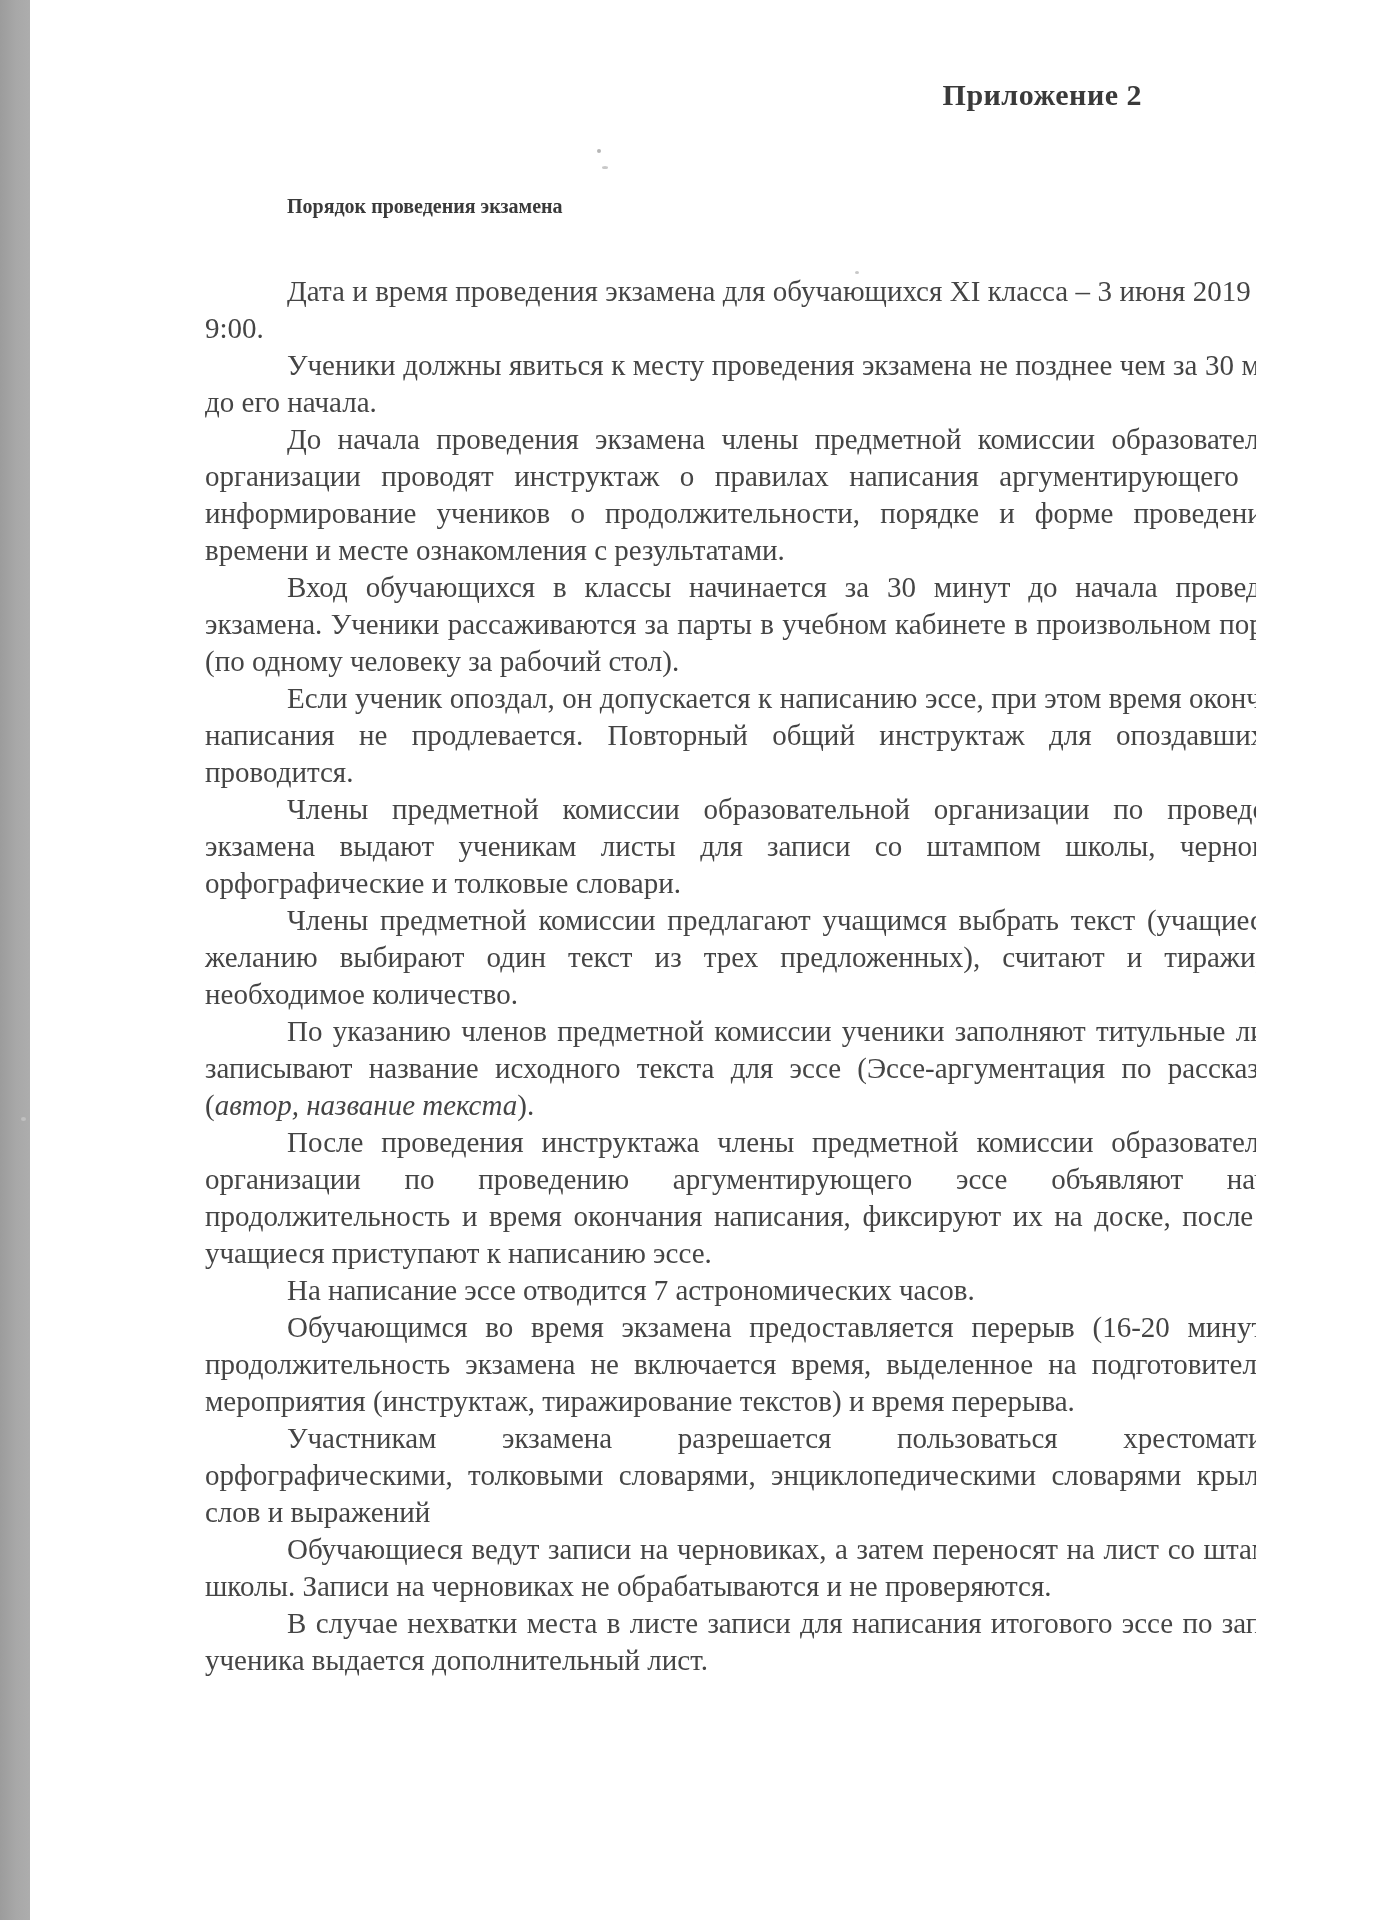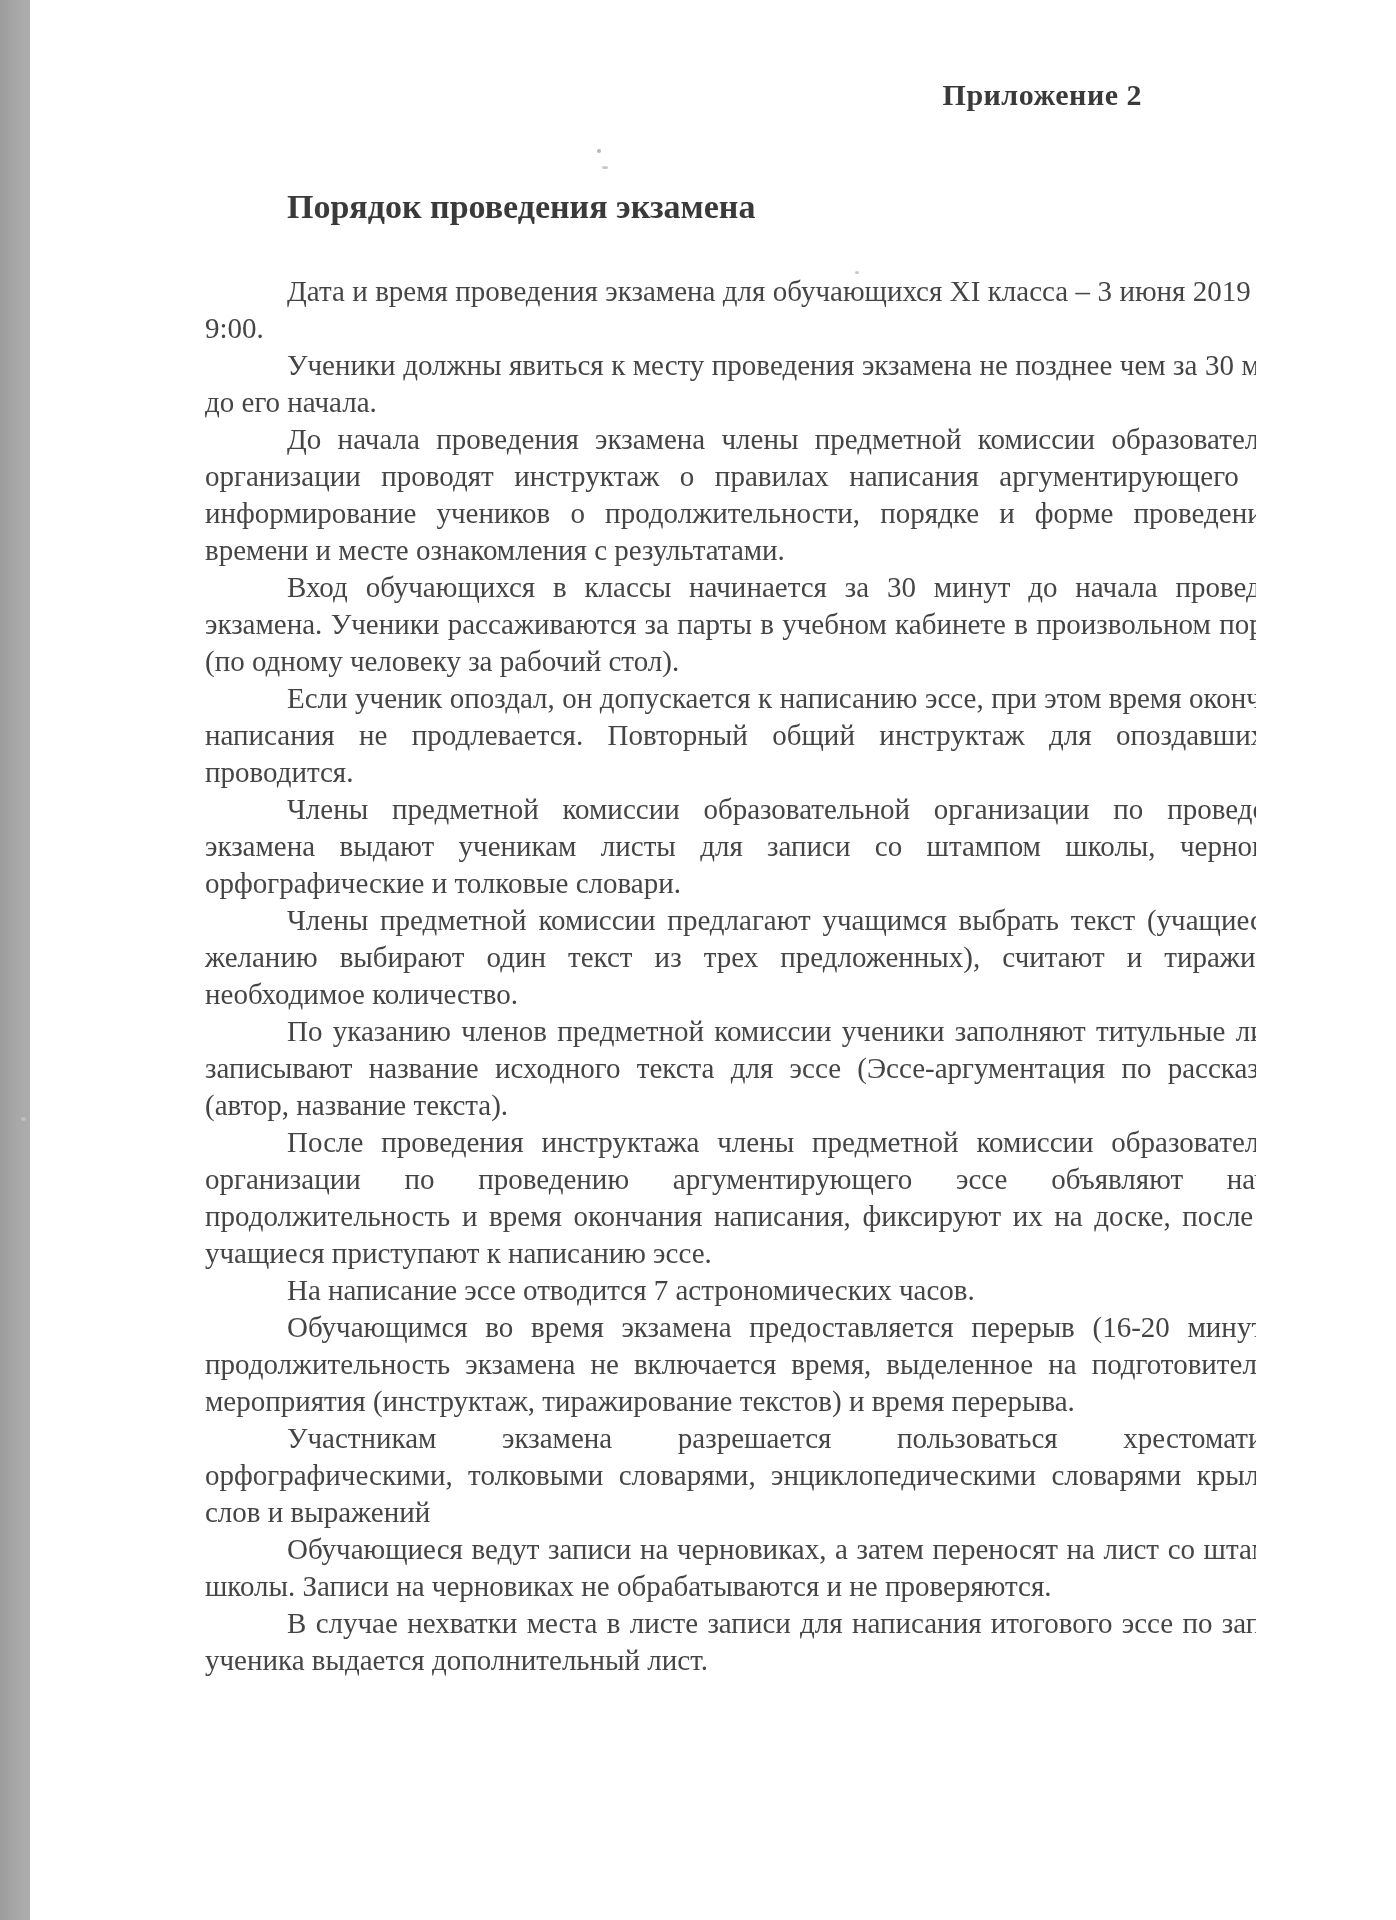--- a/index.html
+++ b/index.html
@@ -41,32 +41,32 @@
     position: absolute;
     left: 205px;
     top: 188px;
     width: 1113px;
     font-size: 29px;
     line-height: 37px;
     color: #454545;
     text-align: justify;
   }
   .title {
-    font-size: 34px;
+    font-size: 20px;
     font-weight: bold;
     color: #3a3a3a;
     margin: 0 0 48px 82px;
     line-height: 37px;
     text-align: left;
   }
   .para {
     margin: 0;
     text-indent: 82px;
   }
-  .italic { }
+  .italic { font-style: italic; }
 </style>
 </head>
 <body>
 
 <div class="page">
   <div class="edge edge-left"></div>
   <div class="edge edge-right"></div>
   <div class="speck speck-1"></div>
   <div class="speck speck-2"></div>
   <div class="speck speck-3"></div>

